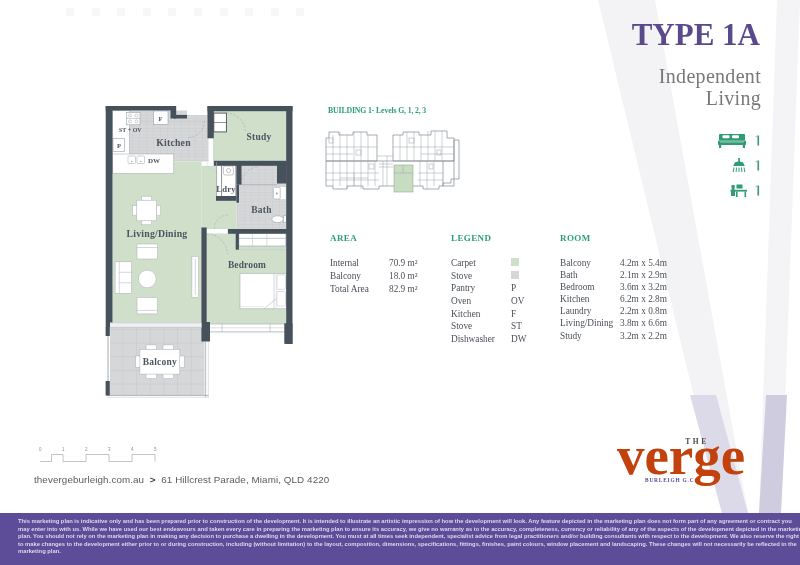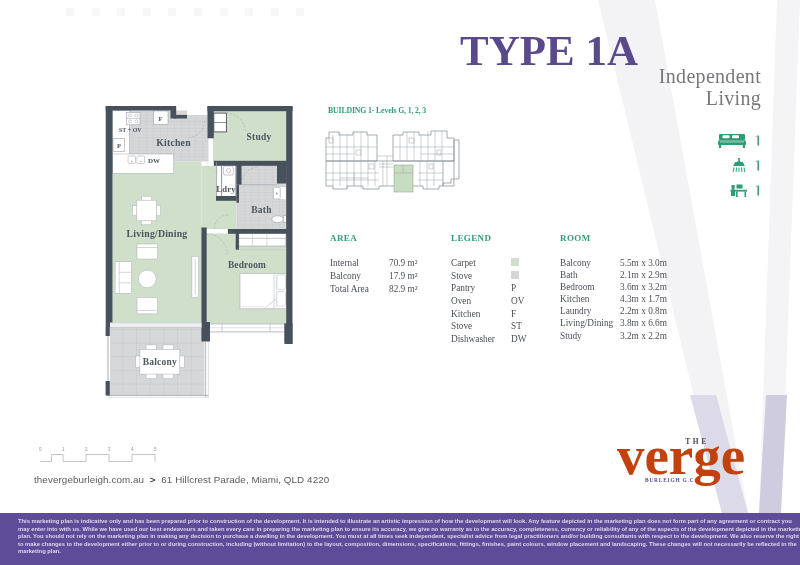--- a/index.html
+++ b/index.html
@@ -21,21 +21,21 @@
   <polygon points="777,0 800,0 781,513 759,513" fill="#f4f4f6"></polygon>
 
   <polygon points="690,395 716,395 748,513 722,513" fill="#dcd9e8"></polygon>
 
   <polygon points="766,395 787,395 781,513 759,513" fill="#cfccdf"></polygon>
 </svg>
 
 <div class="abs" style="left:66px;top:8px;width:245px;height:8px;background:
  repeating-linear-gradient(90deg,#f7f7f9 0,#f7f7f9 8px,#ffffff 8px,#ffffff 25.6px)"></div>
 
-<div class="abs slab" style="left:460px;top:34px;width:300px;font-size:43px;font-weight:bold;color:#5a4a8c;letter-spacing:0px;line-height:33px">TYPE 1A</div>
+<div class="abs slab" style="left:460px;top:18px;width:300px;text-align:right;font-size:31px;font-weight:bold;color:#5a4a8c;letter-spacing:0px;line-height:33px">TYPE 1A</div>
 
 <div class="abs slab" style="left:460px;top:66px;width:301px;text-align:right;font-size:20px;color:#77787b;line-height:21.5px;letter-spacing:0.3px">Independent<br>Living</div>
 
 <svg class="abs" style="left:718px;top:134px" width="28" height="14" viewBox="0 0 28 14">
   <rect x="1" y="0" width="26" height="6.5" rx="1" fill="#2f9c74"></rect>
   <rect x="4.5" y="1.2" width="7" height="3" rx="1" fill="#ffffff"></rect>
   <rect x="14" y="1.2" width="7" height="3" rx="1" fill="#ffffff"></rect>
   <rect x="0" y="6.5" width="28" height="4.5" rx="0.8" fill="#2f9c74"></rect>
   <rect x="2" y="7.5" width="24" height="0.8" fill="#ffffff" opacity=".7"></rect>
   <rect x="1" y="11" width="2.2" height="3" fill="#2f9c74"></rect>
@@ -79,21 +79,21 @@
 <div class="tbl" style="left:330px;top:232px;width:110px">
   <div class="hd">AREA</div>
   <table style="width:100%">
     <tbody>
           <tr>
             <td>Internal</td>
             <td style="width:51px">70.9 m²</td>
           </tr>
     <tr>
             <td>Balcony</td>
-            <td>17.9 m²</td>
+            <td>18.0 m²</td>
           </tr>
     <tr>
             <td>Total Area</td>
             <td>82.9 m²</td>
           </tr>
   </tbody>
       </table>
 </div>
 
 <div class="tbl" style="left:451px;top:232px;width:90px;line-height:12.65px">
@@ -131,33 +131,33 @@
   </tbody>
       </table>
 </div>
 
 <div class="tbl" style="left:560px;top:232px;width:130px;line-height:12.1px">
   <div class="hd">ROOM</div>
   <table style="width:100%">
     <tbody>
           <tr>
             <td>Balcony</td>
-            <td style="width:70px">5.5m x 3.0m</td>
+            <td style="width:70px">4.2m x 5.4m</td>
           </tr>
     <tr>
             <td>Bath</td>
             <td>2.1m x 2.9m</td>
           </tr>
     <tr>
             <td>Bedroom</td>
             <td>3.6m x 3.2m</td>
           </tr>
     <tr>
             <td>Kitchen</td>
-            <td>4.3m x 1.7m</td>
+            <td>6.2m x 2.8m</td>
           </tr>
     <tr>
             <td>Laundry</td>
             <td>2.2m x 0.8m</td>
           </tr>
     <tr>
             <td>Living/Dining</td>
             <td>3.8m x 6.6m</td>
           </tr>
     <tr>

